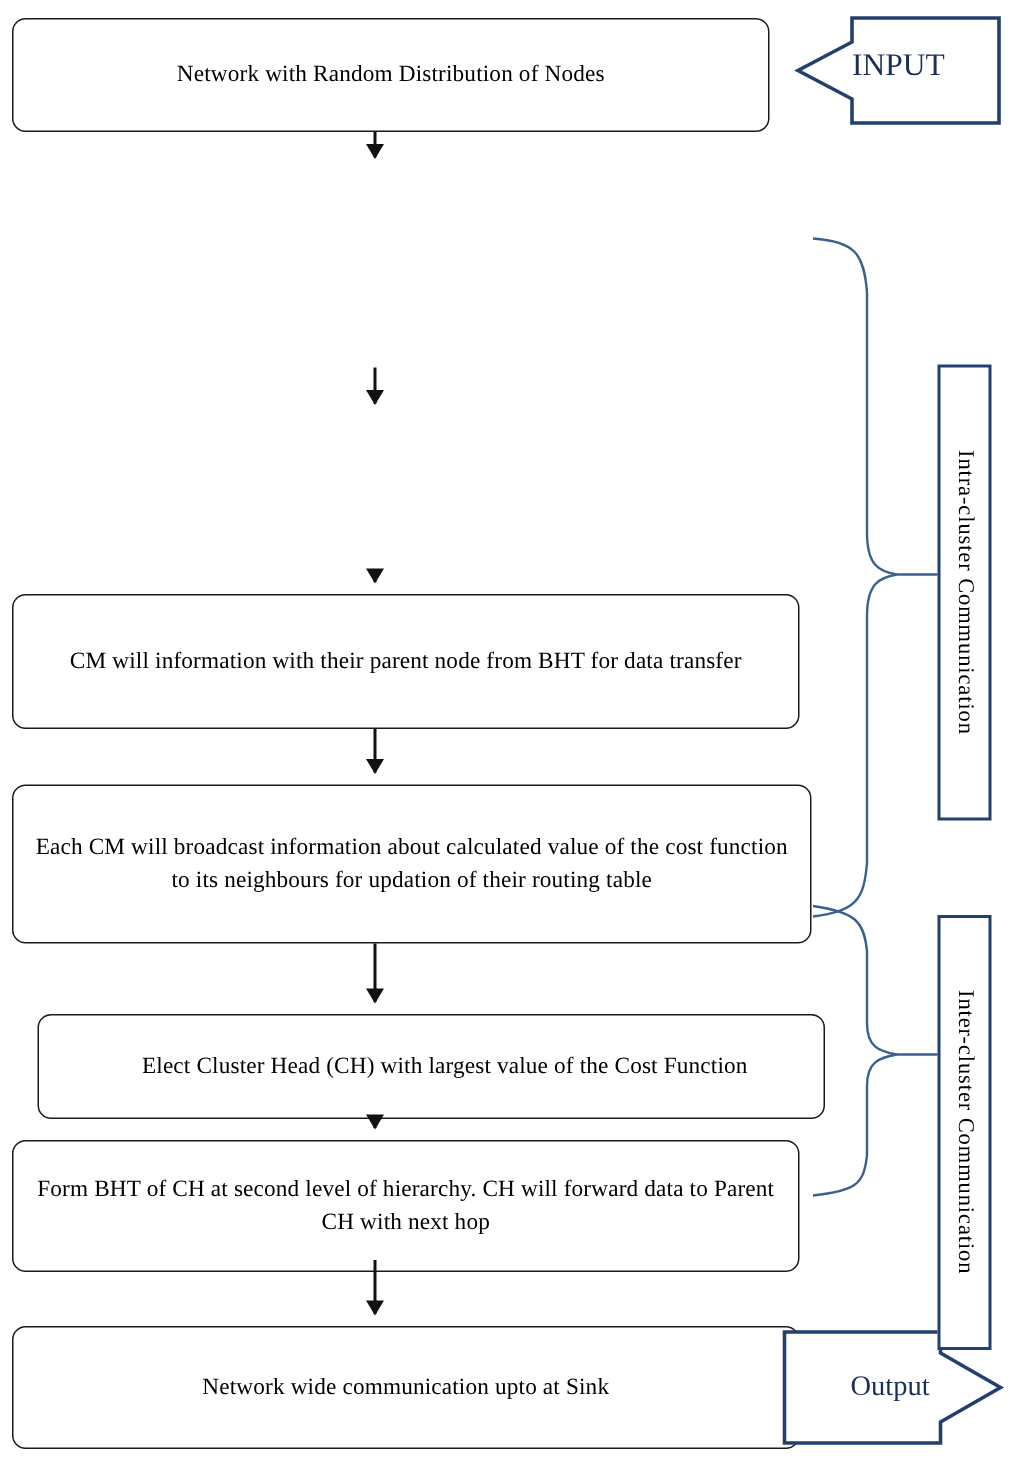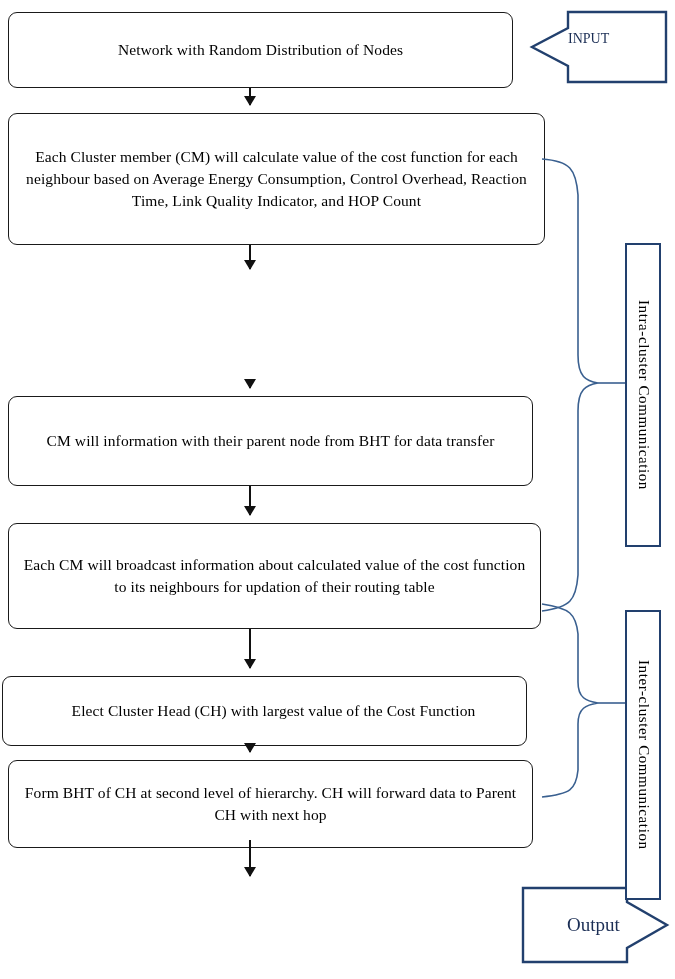--- a/index.html
+++ b/index.html
@@ -41,21 +41,21 @@
   .box span {
     display: block;
     width: 100%;
   }
 
   .b1 { left: 8px;  top: 12px;  width: 505px; height: 76px; }
   .b2 { left: 8px;  top: 113px; width: 537px; height: 132px; }
   .b3 { left: 8px;  top: 277px; width: 525px; height: 110px; }
   .b4 { left: 8px;  top: 396px; width: 525px; height: 90px; }
   .b5 { left: 8px;  top: 523px; width: 533px; height: 106px; }
-  .b6 { left: 2px;  top: 676px; width: 525px; height: 70px; padding-left: 32px; }
+  .b6 { left: 25px;  top: 676px; width: 525px; height: 70px; padding-left: 32px; }
   .b7 { left: 8px;  top: 760px; width: 525px; height: 88px; }
   .b8 { left: 8px;  top: 884px; width: 525px; height: 82px; }
 
   
   .arrow {
     position: absolute;
     width: 2px;
     background: #111111;
     left: 249px;
   }
@@ -83,21 +83,21 @@
     top: 8px;
     width: 141px;
     height: 78px;
   }
   .input-arrow svg { display: block; }
   .input-label {
     position: absolute;
     left: 568px;
     top: 31px;
     width: 96px;
-    font-size: 14px;
+    font-size: 21px;
     color: #1b2e55;
     text-align: left;
   }
 
   
   .output-arrow {
     position: absolute;
     left: 519px;
     top: 884px;
     width: 152px;
@@ -146,41 +146,41 @@
 </style>
 </head>
 <body>
 
 <div class="canvas">
 
   <div class="box b1">
     <span>Network with Random Distribution of Nodes</span>
   </div>
 
-  <div class="box b2">
-    <span>Each Cluster member (CM) will calculate value of the cost function for each neighbour based on Average Energy Consumption, Control Overhead, Reaction Time, Link Quality Indicator, and HOP Count</span>
-  </div>
 
 
   <div class="box b4">
     <span>CM will information with their parent node from BHT for data transfer</span>
   </div>
 
   <div class="box b5">
     <span>Each CM will broadcast information about calculated value of the cost function to its neighbours for updation of their routing table</span>
   </div>
 
   <div class="box b6">
     <span>Elect Cluster Head (CH) with largest value of the Cost Function</span>
   </div>
 
   <div class="box b7">
     <span>Form BHT of CH at second level of hierarchy. CH will forward data to Parent CH with next hop</span>
   </div>
 
+  <div class="box b8">
+    <span>Network wide communication upto at Sink</span>
+  </div>
 
   <div class="arrow a1"></div>
   <div class="arrow a2"></div>
   <div class="arrow a3"></div>
   <div class="arrow a4"></div>
   <div class="arrow a5"></div>
   <div class="arrow a6"></div>
   <div class="arrow a7"></div>
 
   <div class="input-arrow">

